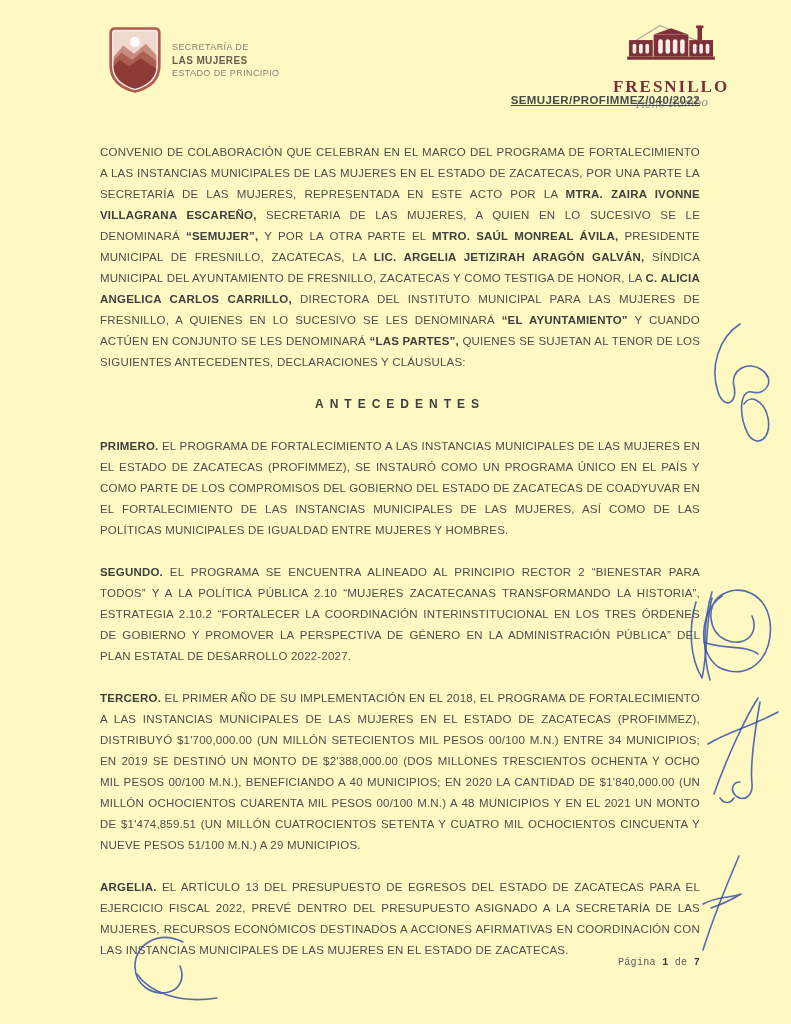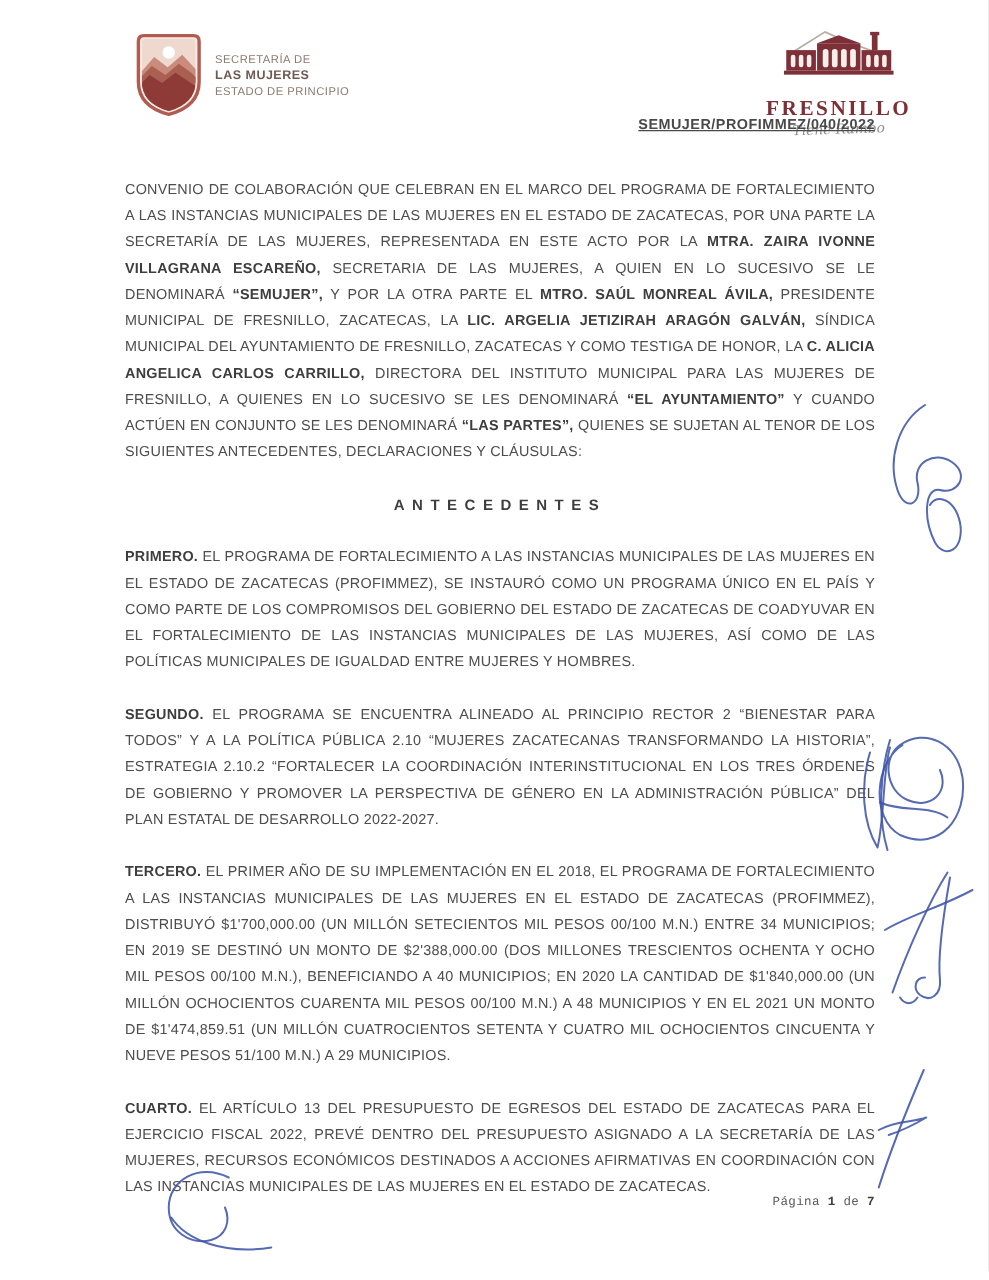--- a/index.html
+++ b/index.html
@@ -1,18 +1,18 @@
 <!DOCTYPE html>
 <html lang="es"><head>
 <meta charset="utf-8">
 <style>
   html,body{margin:0;padding:0;background:#d9d9d9;}
   .sheet{
     position:relative;width:791px;height:1024px;margin:0 auto;
-    background:#ffffff;overflow:hidden;
+    background:#fef9c3;overflow:hidden;
     font-family:"Liberation Sans",sans-serif;color:#4d4d4d;
   }
   
   .logo-left{position:absolute;left:108px;top:26px;display:flex;align-items:center;gap:10px;}
   .logo-left .lines{font-size:9px;line-height:13px;letter-spacing:.4px;color:#8d7a71;}
   .logo-left .lines .l2{font-weight:700;color:#6e5a52;font-size:10px;}
   .logo-right{position:absolute;left:596px;top:20px;width:150px;text-align:center;}
   .logo-right .wordmark{
     font-family:"Liberation Serif",serif;font-weight:700;font-size:17px;
     letter-spacing:2px;color:#7e2f35;margin-top:15px;
@@ -106,21 +106,21 @@
     <p><span>CONVENIO DE COLABORACIÓN QUE CELEBRAN EN EL MARCO DEL PROGRAMA DE FORTALECIMIENTO A LAS INSTANCIAS MUNICIPALES DE LAS MUJERES EN EL ESTADO DE ZACATECAS, POR UNA PARTE LA SECRETARÍA DE LAS MUJERES, REPRESENTADA EN ESTE ACTO POR LA </span><span class="b">MTRA. ZAIRA IVONNE VILLAGRANA ESCAREÑO,</span><span> SECRETARIA DE LAS MUJERES, A QUIEN EN LO SUCESIVO SE LE DENOMINARÁ </span><span class="b">“SEMUJER”,</span><span> Y POR LA OTRA PARTE EL </span><span class="b">MTRO. SAÚL MONREAL ÁVILA,</span><span> PRESIDENTE MUNICIPAL DE FRESNILLO, ZACATECAS, LA </span><span class="b">LIC. ARGELIA JETIZIRAH ARAGÓN GALVÁN,</span><span> SÍNDICA MUNICIPAL DEL AYUNTAMIENTO DE FRESNILLO, ZACATECAS Y COMO TESTIGA DE HONOR, LA </span><span class="b">C. ALICIA ANGELICA CARLOS CARRILLO,</span><span> DIRECTORA DEL INSTITUTO MUNICIPAL PARA LAS MUJERES DE FRESNILLO, A QUIENES EN LO SUCESIVO SE LES DENOMINARÁ </span><span class="b">“EL AYUNTAMIENTO”</span><span> Y CUANDO ACTÚEN EN CONJUNTO SE LES DENOMINARÁ </span><span class="b">“LAS PARTES”,</span><span> QUIENES SE SUJETAN AL TENOR DE LOS SIGUIENTES ANTECEDENTES, DECLARACIONES Y CLÁUSULAS:</span></p>
 
     <p class="heading">ANTECEDENTES</p>
 
     <p><span class="b">PRIMERO.</span><span> EL PROGRAMA DE FORTALECIMIENTO A LAS INSTANCIAS MUNICIPALES DE LAS MUJERES EN EL ESTADO DE ZACATECAS (PROFIMMEZ), SE INSTAURÓ COMO UN PROGRAMA ÚNICO EN EL PAÍS Y COMO PARTE DE LOS COMPROMISOS DEL GOBIERNO DEL ESTADO DE ZACATECAS DE COADYUVAR EN EL FORTALECIMIENTO DE LAS INSTANCIAS MUNICIPALES DE LAS MUJERES, ASÍ COMO DE LAS POLÍTICAS MUNICIPALES DE IGUALDAD ENTRE MUJERES Y HOMBRES.</span></p>
 
     <p><span class="b">SEGUNDO.</span><span> EL PROGRAMA SE ENCUENTRA ALINEADO AL PRINCIPIO RECTOR 2 “BIENESTAR PARA TODOS” Y A LA POLÍTICA PÚBLICA 2.10 “MUJERES ZACATECANAS TRANSFORMANDO LA HISTORIA”, ESTRATEGIA 2.10.2 “FORTALECER LA COORDINACIÓN INTERINSTITUCIONAL EN LOS TRES ÓRDENES DE GOBIERNO Y PROMOVER LA PERSPECTIVA DE GÉNERO EN LA ADMINISTRACIÓN PÚBLICA” DEL PLAN ESTATAL DE DESARROLLO 2022-2027.</span></p>
 
     <p><span class="b">TERCERO.</span><span> EL PRIMER AÑO DE SU IMPLEMENTACIÓN EN EL 2018, EL PROGRAMA DE FORTALECIMIENTO A LAS INSTANCIAS MUNICIPALES DE LAS MUJERES EN EL ESTADO DE ZACATECAS (PROFIMMEZ), DISTRIBUYÓ $1'700,000.00 (UN MILLÓN SETECIENTOS MIL PESOS 00/100 M.N.) ENTRE 34 MUNICIPIOS; EN 2019 SE DESTINÓ UN MONTO DE $2'388,000.00 (DOS MILLONES TRESCIENTOS OCHENTA Y OCHO MIL PESOS 00/100 M.N.), BENEFICIANDO A 40 MUNICIPIOS; EN 2020 LA CANTIDAD DE $1'840,000.00 (UN MILLÓN OCHOCIENTOS CUARENTA MIL PESOS 00/100 M.N.) A 48 MUNICIPIOS Y EN EL 2021 UN MONTO DE $1'474,859.51 (UN MILLÓN CUATROCIENTOS SETENTA Y CUATRO MIL OCHOCIENTOS CINCUENTA Y NUEVE PESOS 51/100 M.N.) A 29 MUNICIPIOS.</span></p>
 
-    <p><span class="b">CUARTO.</span><span> EL ARTÍCULO 13 DEL PRESUPUESTO DE EGRESOS DEL ESTADO DE ZACATECAS PARA EL EJERCICIO FISCAL 2022, PREVÉ DENTRO DEL PRESUPUESTO ASIGNADO A LA SECRETARÍA DE LAS MUJERES, RECURSOS ECONÓMICOS DESTINADOS A ACCIONES AFIRMATIVAS EN COORDINACIÓN CON LAS INSTANCIAS MUNICIPALES DE LAS MUJERES EN EL ESTADO DE ZACATECAS.</span></p>
+    <p><span class="b">ARGELIA.</span><span> EL ARTÍCULO 13 DEL PRESUPUESTO DE EGRESOS DEL ESTADO DE ZACATECAS PARA EL EJERCICIO FISCAL 2022, PREVÉ DENTRO DEL PRESUPUESTO ASIGNADO A LA SECRETARÍA DE LAS MUJERES, RECURSOS ECONÓMICOS DESTINADOS A ACCIONES AFIRMATIVAS EN COORDINACIÓN CON LAS INSTANCIAS MUNICIPALES DE LAS MUJERES EN EL ESTADO DE ZACATECAS.</span></p>
   </div>
 
   <div class="footer"><span>Página</span> <span class="b">1</span> <span>de</span> <span class="b">7</span></div>
 
   <svg class="ink" style="left:690px;top:320px;" width="92" height="138" viewBox="0 0 92 138">
     <path d="M50,4 C28,18 20,48 28,72 C34,90 48,84 44,66 C40,50 58,40 72,50 C86,60 76,76 62,72 C50,69 48,94 58,114 C66,128 82,120 78,98 C74,80 60,74 54,84"></path>
   </svg>
 
   <svg class="ink" style="left:682px;top:560px;" width="98" height="132" viewBox="0 0 98 132">
     <path d="M40,36 C18,50 14,94 38,108 C70,122 92,94 88,62 C84,34 58,22 38,36 C24,46 26,72 44,80 C62,88 78,74 70,56"></path>

